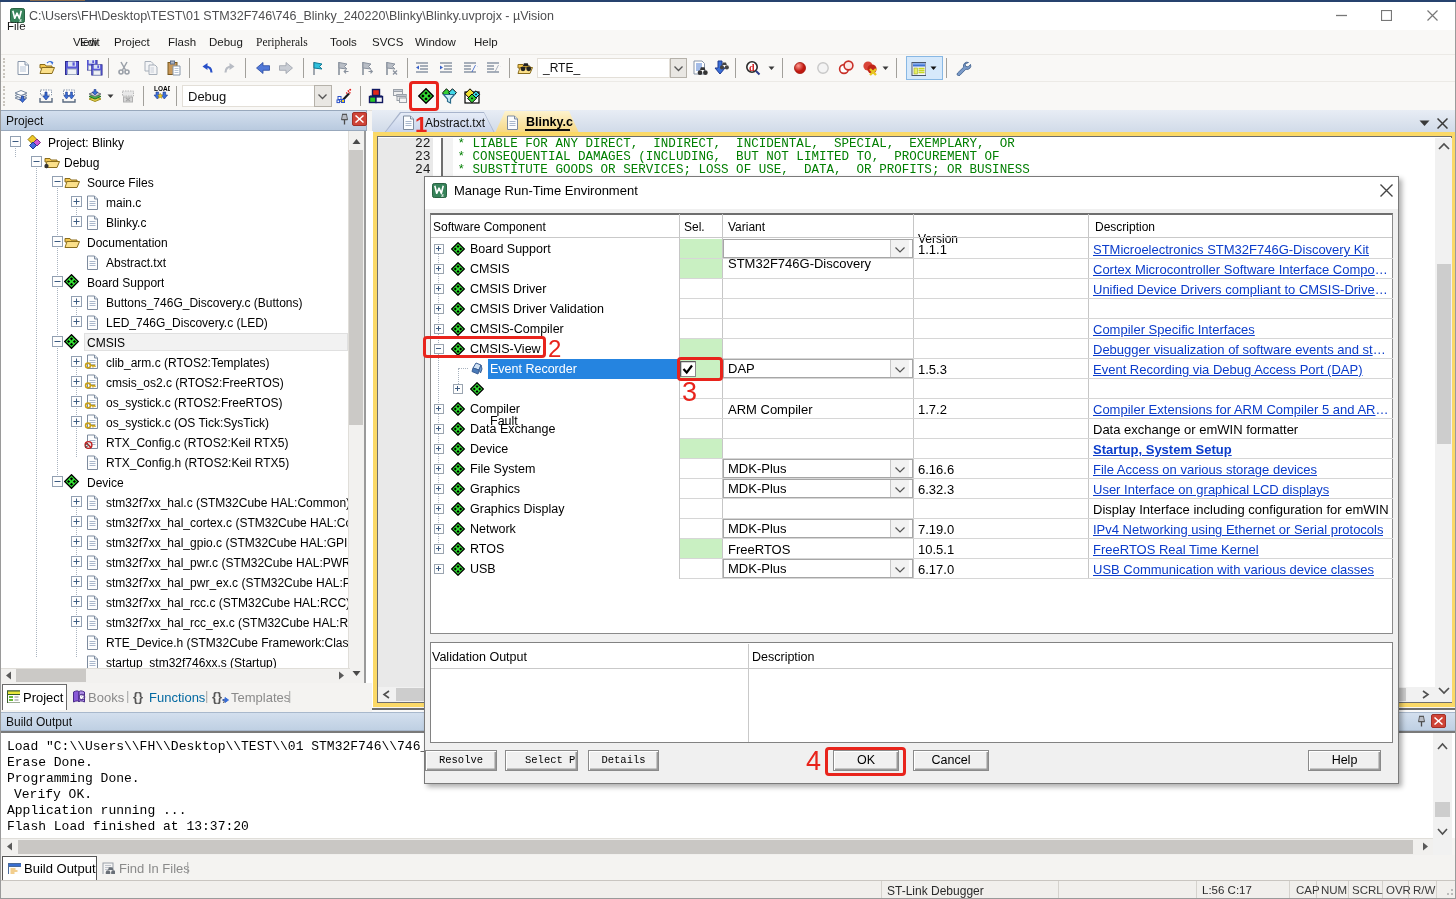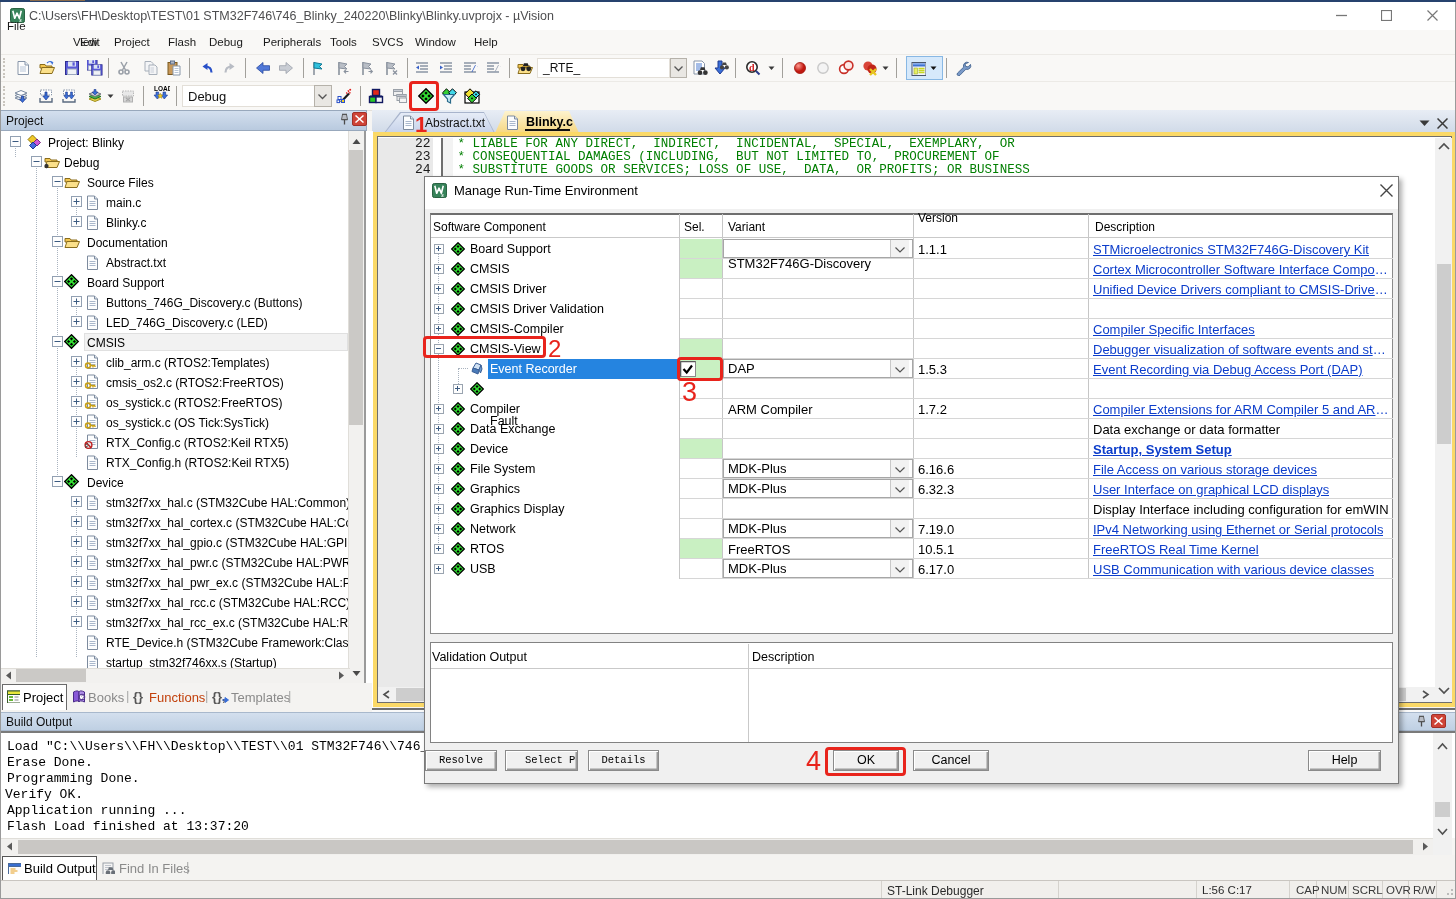--- a/index.html
+++ b/index.html
@@ -25,21 +25,21 @@
 <svg style="position:absolute;left:1427px;top:10px;" width="11" height="11" viewBox="0 0 11 11">
     <path d="M0.5 0.5l10 10M10.5 0.5l-10 10" stroke="#777" stroke-width="1.2"></path>
   </svg>
 <div style="position:absolute;left:0px;top:30px;width:1456px;height:24px;background:#f9f8f6;"></div>
 <div style="position:absolute;left:7px;top:20px;font-size:11.5px;color:#1a1a1a;white-space:nowrap;">File</div>
 <div style="position:absolute;left:37px;top:36px;font-size:11.5px;color:#1a1a1a;white-space:nowrap;padding-left:43px;">Edit</div>
 <div style="position:absolute;left:73px;top:36px;font-size:11.5px;color:#1a1a1a;white-space:nowrap;">View</div>
 <div style="position:absolute;left:114px;top:36px;font-size:11.5px;color:#1a1a1a;white-space:nowrap;">Project</div>
 <div style="position:absolute;left:168px;top:36px;font-size:11.5px;color:#1a1a1a;white-space:nowrap;">Flash</div>
 <div style="position:absolute;left:209px;top:36px;font-size:11.5px;color:#1a1a1a;white-space:nowrap;">Debug</div>
-<div style="position:absolute;left:263px;top:36px;font-size:11.5px;color:#1a1a1a;white-space:nowrap;">Peripherals</div>
+<div style="position:absolute;left:256px;top:36px;font-size:11.5px;color:#1a1a1a;white-space:nowrap;font-family:Liberation Serif, serif;">Peripherals</div>
 <div style="position:absolute;left:330px;top:36px;font-size:11.5px;color:#1a1a1a;white-space:nowrap;">Tools</div>
 <div style="position:absolute;left:372px;top:36px;font-size:11.5px;color:#1a1a1a;white-space:nowrap;">SVCS</div>
 <div style="position:absolute;left:415px;top:36px;font-size:11.5px;color:#1a1a1a;white-space:nowrap;">Window</div>
 <div style="position:absolute;left:474px;top:36px;font-size:11.5px;color:#1a1a1a;white-space:nowrap;">Help</div>
 <div style="position:absolute;left:0px;top:54px;width:1456px;height:28px;background:#f9f8f6;border-top:1px solid #eceae6;border-bottom:1px solid #eceae6;"></div>
 <div style="position:absolute;left:3px;top:58px;width:2px;height:20px;border-left:2px dotted #c9c5be;"></div>
 <svg style="position:absolute;left:15px;top:60px;" width="16" height="16" viewBox="0 0 16 16">
     <path d="M3 1.5h7l3.5 3.5v9.5h-10.5z" fill="#fdfdfd" stroke="#8795a8"></path>
     <path d="M10 1.5v3.5h3.5" fill="#e8edf4" stroke="#8795a8"></path>
     <path d="M5 7h6M5 9h6M5 11h6" stroke="#b9c6d8"></path>
@@ -733,21 +733,21 @@
 <div style="position:absolute;left:23px;top:690px;font-size:13px;color:#000;white-space:nowrap;">Project</div>
 <svg style="position:absolute;left:71px;top:689px;" width="15" height="14" viewBox="0 0 15 14">
     <path d="M2.5 3c3-1.5 5-1.5 5.5 0v10c-.5-1.5-2.5-1.5-5.5 0z" fill="#8a5ad8" stroke="#4a2a88"></path>
     <path d="M13.5 3c-3-1.5-5-1.5-5.5 0v10c.5-1.5 2.5-1.5 5.5 0z" fill="#b090e8" stroke="#4a2a88"></path>
     <circle cx="11" cy="8" r="2.8" fill="#fff" stroke="#4a2a88"></circle>
     <text x="9.8" y="10.5" font-size="7" fill="#4a2a88" font-family="Liberation Sans">?</text>
   </svg>
 <div style="position:absolute;left:88px;top:690px;font-size:13px;color:#8a8a8a;white-space:nowrap;">Books</div>
 <div style="position:absolute;left:126px;top:688px;font-size:13px;color:#aaa;white-space:nowrap;">|</div>
 <div style="position:absolute;left:133px;top:689px;font-size:13px;color:#555;white-space:nowrap;font-weight:bold;">{}</div>
-<div style="position:absolute;left:149px;top:690px;font-size:13px;color:#c2410c;white-space:nowrap;">Functions</div>
+<div style="position:absolute;left:149px;top:690px;font-size:13px;color:#0369a1;white-space:nowrap;">Functions</div>
 <div style="position:absolute;left:205px;top:688px;font-size:13px;color:#aaa;white-space:nowrap;">|</div>
 <div style="position:absolute;left:212px;top:689px;font-size:13px;color:#555;white-space:nowrap;font-weight:bold;">{},</div>
 <svg style="position:absolute;left:222px;top:697px;" width="8" height="6" viewBox="0 0 8 6">
     <path d="M0 3h5M3 0.5L6.5 3 3 5.5z" fill="#3a6fd8" stroke="#3a6fd8"></path>
   </svg>
 <div style="position:absolute;left:231px;top:690px;font-size:13px;color:#8a8a8a;white-space:nowrap;">Templates</div>
 <div style="position:absolute;left:288px;top:688px;font-size:13px;color:#aaa;white-space:nowrap;">|</div>
 <div style="position:absolute;left:0px;top:712px;width:1456px;height:19px;background:linear-gradient(#d3dfee,#bfd0e3);border:1px solid #a8b8cc;"></div>
 <div style="position:absolute;left:6px;top:715px;font-size:12px;color:#111;white-space:nowrap;">Build Output</div>
 <svg style="position:absolute;left:1414px;top:715px;" width="13" height="13" viewBox="0 0 13 13">
@@ -755,21 +755,21 @@
     <path d="M4.5 6.5h6l-1-5h-4z" fill="#b8bcc4" stroke="#4a4a4a" stroke-width="0.8"></path>
   </svg>
 <div style="position:absolute;left:1431px;top:714px;width:15px;height:14px;background:#cf4437;border:1px solid #a03028;border-radius:2px;"></div>
 <svg style="position:absolute;left:1434px;top:717px;" width="9" height="8" viewBox="0 0 9 8">
     <path d="M0.5 0.5l8 7M8.5 0.5l-8 7" stroke="#fff" stroke-width="1.5"></path>
   </svg>
 <div style="position:absolute;left:0px;top:731px;width:1456px;height:107px;background:#fff;border-top:2px solid #7a7a7a;border-left:1px solid #9a9a9a;"></div>
 <div style="position:absolute;left:7px;top:739px;font-size:13px;color:#000;white-space:nowrap;font-family:Liberation Mono,monospace;">Load "C:\\Users\\FH\\Desktop\\TEST\\01 STM32F746\\746_Blinky_240220\\Blinky"</div>
 <div style="position:absolute;left:7px;top:755px;font-size:13px;color:#000;white-space:nowrap;font-family:Liberation Mono,monospace;">Erase Done.</div>
 <div style="position:absolute;left:7px;top:771px;font-size:13px;color:#000;white-space:nowrap;font-family:Liberation Mono,monospace;">Programming Done.</div>
-<div style="position:absolute;left:5px;top:787px;font-size:13px;color:#000;white-space:nowrap;font-family:Liberation Mono,monospace;">Verify OK.</div>
+<div style="position:absolute;left:14px;top:787px;font-size:13px;color:#000;white-space:nowrap;font-family:Liberation Mono,monospace;">Verify OK.</div>
 <div style="position:absolute;left:7px;top:803px;font-size:13px;color:#000;white-space:nowrap;font-family:Liberation Mono,monospace;">Application running ...</div>
 <div style="position:absolute;left:7px;top:819px;font-size:13px;color:#000;white-space:nowrap;font-family:Liberation Mono,monospace;">Flash Load finished at 13:37:20</div>
 <div style="position:absolute;left:1433px;top:733px;width:19px;height:122px;background:#f1f1f1;"></div>
 <svg style="position:absolute;left:1437px;top:742px;" width="11" height="9" viewBox="0 0 11 9">
     <path d="M1 7l4.5-5L10 7" stroke="#505050" stroke-width="1.6" fill="none"></path>
   </svg>
 <div style="position:absolute;left:1435px;top:802px;width:15px;height:15px;background:#cdcdcd;"></div>
 <svg style="position:absolute;left:1437px;top:827px;" width="11" height="9" viewBox="0 0 11 9">
     <path d="M1 2l4.5 5L10 2" stroke="#505050" stroke-width="1.6" fill="none"></path>
   </svg>
@@ -833,21 +833,21 @@
     </g>
   </svg>
 <div style="position:absolute;left:454px;top:183px;font-size:13px;color:#000;white-space:nowrap;z-index:11;">Manage Run-Time Environment</div>
 <svg style="position:absolute;left:1380px;top:184px;z-index:11;" width="13" height="13" viewBox="0 0 13 13">
     <path d="M0.5 0.5l12 12M12.5 0.5l-12 12" stroke="#444" stroke-width="1.4"></path>
   </svg>
 <div style="position:absolute;left:430px;top:213px;width:963px;height:421px;background:#fff;border:1px solid #8a8a8a;border-top:2px solid #6e6e6e;z-index:11;"></div>
 <div style="position:absolute;left:433px;top:220px;font-size:12px;color:#000;white-space:nowrap;z-index:11;">Software Component</div>
 <div style="position:absolute;left:684px;top:220px;font-size:12px;color:#000;white-space:nowrap;z-index:11;">Sel.</div>
 <div style="position:absolute;left:728px;top:220px;font-size:12px;color:#000;white-space:nowrap;z-index:11;">Variant</div>
-<div style="position:absolute;left:918px;top:211px;font-size:12px;color:#000;white-space:nowrap;z-index:11;">Version</div>
+<div style="position:absolute;left:918px;top:232px;font-size:12px;color:#000;white-space:nowrap;z-index:11;">Version</div>
 <div style="position:absolute;left:1095px;top:220px;font-size:12px;color:#000;white-space:nowrap;z-index:11;">Description</div>
 <div style="position:absolute;left:679px;top:214px;width:1px;height:365px;background:#c6c6c6;z-index:11;"></div>
 <div style="position:absolute;left:722px;top:214px;width:1px;height:365px;background:#c6c6c6;z-index:11;"></div>
 <div style="position:absolute;left:913px;top:214px;width:1px;height:365px;background:#c6c6c6;z-index:11;"></div>
 <div style="position:absolute;left:1088px;top:214px;width:1px;height:365px;background:#c6c6c6;z-index:11;"></div>
 <div style="position:absolute;left:431px;top:237px;width:961px;height:1px;background:#c9c9c9;z-index:11;"></div>
 <div style="position:absolute;left:438px;top:249px;width:1px;height:300px;border-left:1px dotted #a8b2be;z-index:11;"></div>
 <div style="position:absolute;left:458px;top:368px;width:1px;height:22px;border-left:1px dotted #a8b2be;z-index:11;"></div>
 <div style="position:absolute;left:459px;top:368px;width:9px;height:1px;border-top:1px dotted #a8b2be;z-index:11;"></div>
 <div style="position:absolute;left:459px;top:389px;width:1px;height:1px;border-top:1px dotted #a8b2be;z-index:11;"></div>
@@ -1019,21 +1019,21 @@
 <svg style="position:absolute;left:451px;top:422px;z-index:11;" width="14" height="14" viewBox="0 0 14 14">
     <g transform="scale(0.875)">
       <polygon points="8,0.8 15.2,8 8,15.2 0.8,8" fill="#33e033" stroke="#000" stroke-width="1.4"></polygon>
       <polygon points="8,3.4 9.7,5.1 8,6.8 6.3,5.1" fill="#000"></polygon>
       <polygon points="4.9,6.3 6.6,8 4.9,9.7 3.2,8" fill="#000"></polygon>
       <polygon points="11.1,6.3 12.8,8 11.1,9.7 9.4,8" fill="#000"></polygon>
       <polygon points="8,9.2 9.7,10.9 8,12.6 6.3,10.9" fill="#000"></polygon>
     </g>
   </svg>
 <div style="position:absolute;left:470px;top:422px;font-size:12.5px;color:#000;white-space:nowrap;z-index:11;">Data Exchange</div>
-<div style="position:absolute;left:1093px;top:422px;font-size:13px;color:#000;white-space:nowrap;z-index:11;max-width:297px;overflow:hidden;text-overflow:ellipsis;">Data exchange or data formatter</div>
+<div style="position:absolute;left:1093px;top:422px;font-size:13px;color:#000;white-space:nowrap;z-index:11;max-width:297px;overflow:hidden;text-overflow:ellipsis;">Data exchange or emWIN formatter</div>
 <div style="position:absolute;left:680px;top:458px;width:713px;height:1px;background:#d6d6d6;z-index:11;"></div>
 <div style="position:absolute;left:680px;top:439px;width:42px;height:19px;background:#c9f0c2;z-index:11;"></div>
 <svg style="position:absolute;left:434px;top:444px;z-index:11;" width="10" height="10" viewBox="0 0 10 10">
     <rect x="0.5" y="0.5" width="9" height="9" fill="#fdfdfd" stroke="#9aa4b0"></rect>
     <path d="M2 4.5h5M4.5 2v5" stroke="#3b5a80"></path>
   </svg>
 <svg style="position:absolute;left:451px;top:442px;z-index:11;" width="14" height="14" viewBox="0 0 14 14">
     <g transform="scale(0.875)">
       <polygon points="8,0.8 15.2,8 8,15.2 0.8,8" fill="#33e033" stroke="#000" stroke-width="1.4"></polygon>
       <polygon points="8,3.4 9.7,5.1 8,6.8 6.3,5.1" fill="#000"></polygon>

